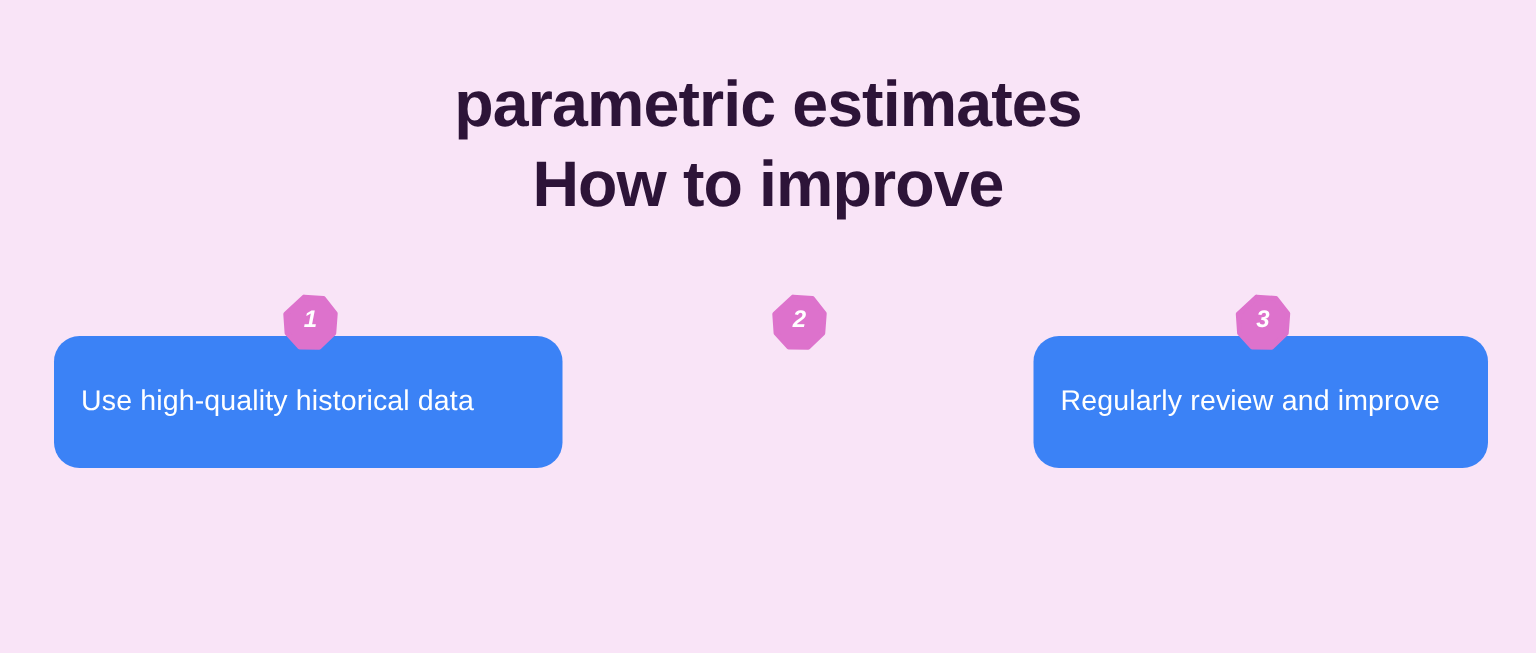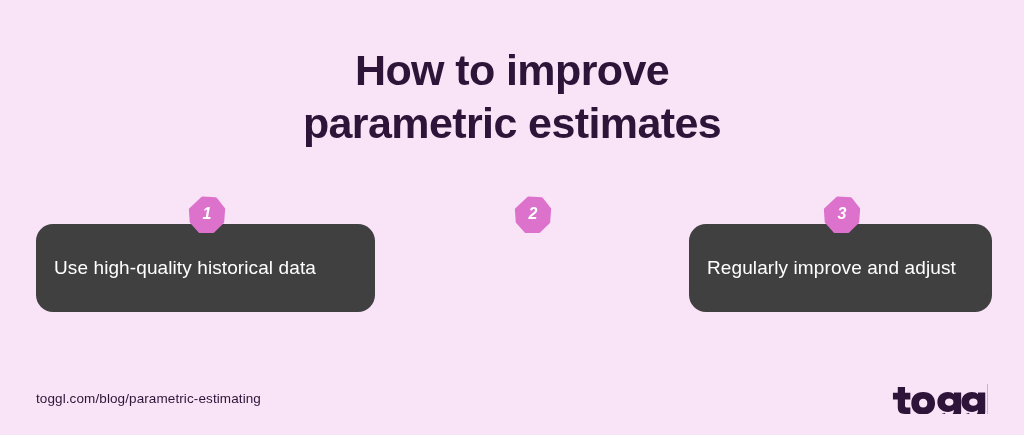--- a/index.html
+++ b/index.html
@@ -93,21 +93,21 @@
     transform: translate(0px, -1px);
     letter-spacing: 0.2px;
   }
 
   
   .card {
     position: relative;
     z-index: 1;
     width: 100%;
     height: 88px;
-    background: #404040;
+    background: #3b82f6;
     border-radius: 17px;
     display: flex;
     align-items: center;
     box-sizing: border-box;
     padding: 0 18px;
   }
   .card-label {
     color: #FFFFFF;
     font-size: 19px;
     line-height: 24px;
@@ -137,22 +137,22 @@
     display: block;
     height: 30px;
   }
 </style>
 </head>
 <body>
 
 <div class="poster">
 
   <div class="title-block">
+    <span class="title-line">parametric estimates</span>
     <span class="title-line">How to improve</span>
-    <span class="title-line">parametric estimates</span>
   </div>
 
   <div class="steps-row">
 
     <div class="step step-1">
       <div class="badge">
         <svg class="badge-shape" viewBox="0 0 38 38">
           <g transform="rotate(-14 19 19)">
             <path d="M19 1.6 L31.2 5.6 L36.4 17.2 L32.3 29.6 L20.6 36.3 L8.2 33.1 L2.2 22.0 L4.4 9.6 Z" fill="#DD72CC" stroke="#DD72CC" stroke-width="3.4" stroke-linejoin="round"></path>
           </g>
@@ -178,41 +178,20 @@
     <div class="step step-3">
       <div class="badge">
         <svg class="badge-shape" viewBox="0 0 38 38">
           <g transform="rotate(-14 19 19)">
             <path d="M19 1.6 L31.2 5.6 L36.4 17.2 L32.3 29.6 L20.6 36.3 L8.2 33.1 L2.2 22.0 L4.4 9.6 Z" fill="#DD72CC" stroke="#DD72CC" stroke-width="3.4" stroke-linejoin="round"></path>
           </g>
         </svg>
         <span class="badge-num">3</span>
       </div>
       <div class="card">
-        <span class="card-label">Regularly improve and adjust</span>
+        <span class="card-label">Regularly review and improve</span>
       </div>
     </div>
 
   </div>
 
-  <div class="footer">
-    <span class="footer-url">toggl.com/blog/parametric-estimating</span>
-
-    <svg class="logo" viewBox="0 0 200 62" aria-hidden="true">
-      <g fill="#2D1438">
-
-        <path d="M4 18 h10 V6 h15 v12 h11 v14 H29 v13 c0 2.6 1.3 3.6 4 3.6 h7 V62 H29 c-11 0-15-5-15-14.4 V32 H4 Z"></path>
-
-        <path d="M66.5 16.5 c15.2 0 24.5 9 24.5 23.2 S81.7 63 66.5 63 42 54 42 39.7 S51.3 16.5 66.5 16.5 Z
-                 m0 14.2 c-5.2 0-8.6 3.6-8.6 9 s3.4 9 8.6 9 8.6-3.6 8.6-9 -3.4-9-8.6-9 Z"></path>
-
-        <path d="M117.8 16.6 c5.2 0 9.4 1.7 12.2 4.6 V17.8 h15 V57 c0 12.2-9.3 19.6-24.3 19.6 -12 0-20.6-4.4-23.6-12.4 l14-4.4 c1.3 2.9 4.6 4.6 9 4.6 6 0 9.6-3.2 9.6-8.4 v-2.6 c-2.8 2.7-6.9 4.3-11.9 4.3 -13.1 0-22-8.6-22-20.4 s8.9-20.7 22-20.7 Z
-                 m2.6 13.6 c-5.2 0-8.7 3-8.7 7.3 s3.5 7.3 8.7 7.3 8.7-3 8.7-7.3 -3.5-7.3-8.7-7.3 Z"></path>
-
-        <path d="M167.6 16.6 c5.2 0 9.4 1.7 12.2 4.6 V17.8 h15 V57 c0 12.2-9.3 19.6-24.3 19.6 -12 0-20.6-4.4-23.6-12.4 l14-4.4 c1.3 2.9 4.6 4.6 9 4.6 6 0 9.6-3.2 9.6-8.4 v-2.6 c-2.8 2.7-6.9 4.3-11.9 4.3 -13.1 0-22-8.6-22-20.4 s8.9-20.7 22-20.7 Z
-                 m2.6 13.6 c-5.2 0-8.7 3-8.7 7.3 s3.5 7.3 8.7 7.3 8.7-3 8.7-7.3 -3.5-7.3-8.7-7.3 Z"></path>
-
-        <path d="M200 0 h15 v62 h-15 Z"></path>
-      </g>
-    </svg>
-  </div>
 
 </div>
 
 </body></html>

